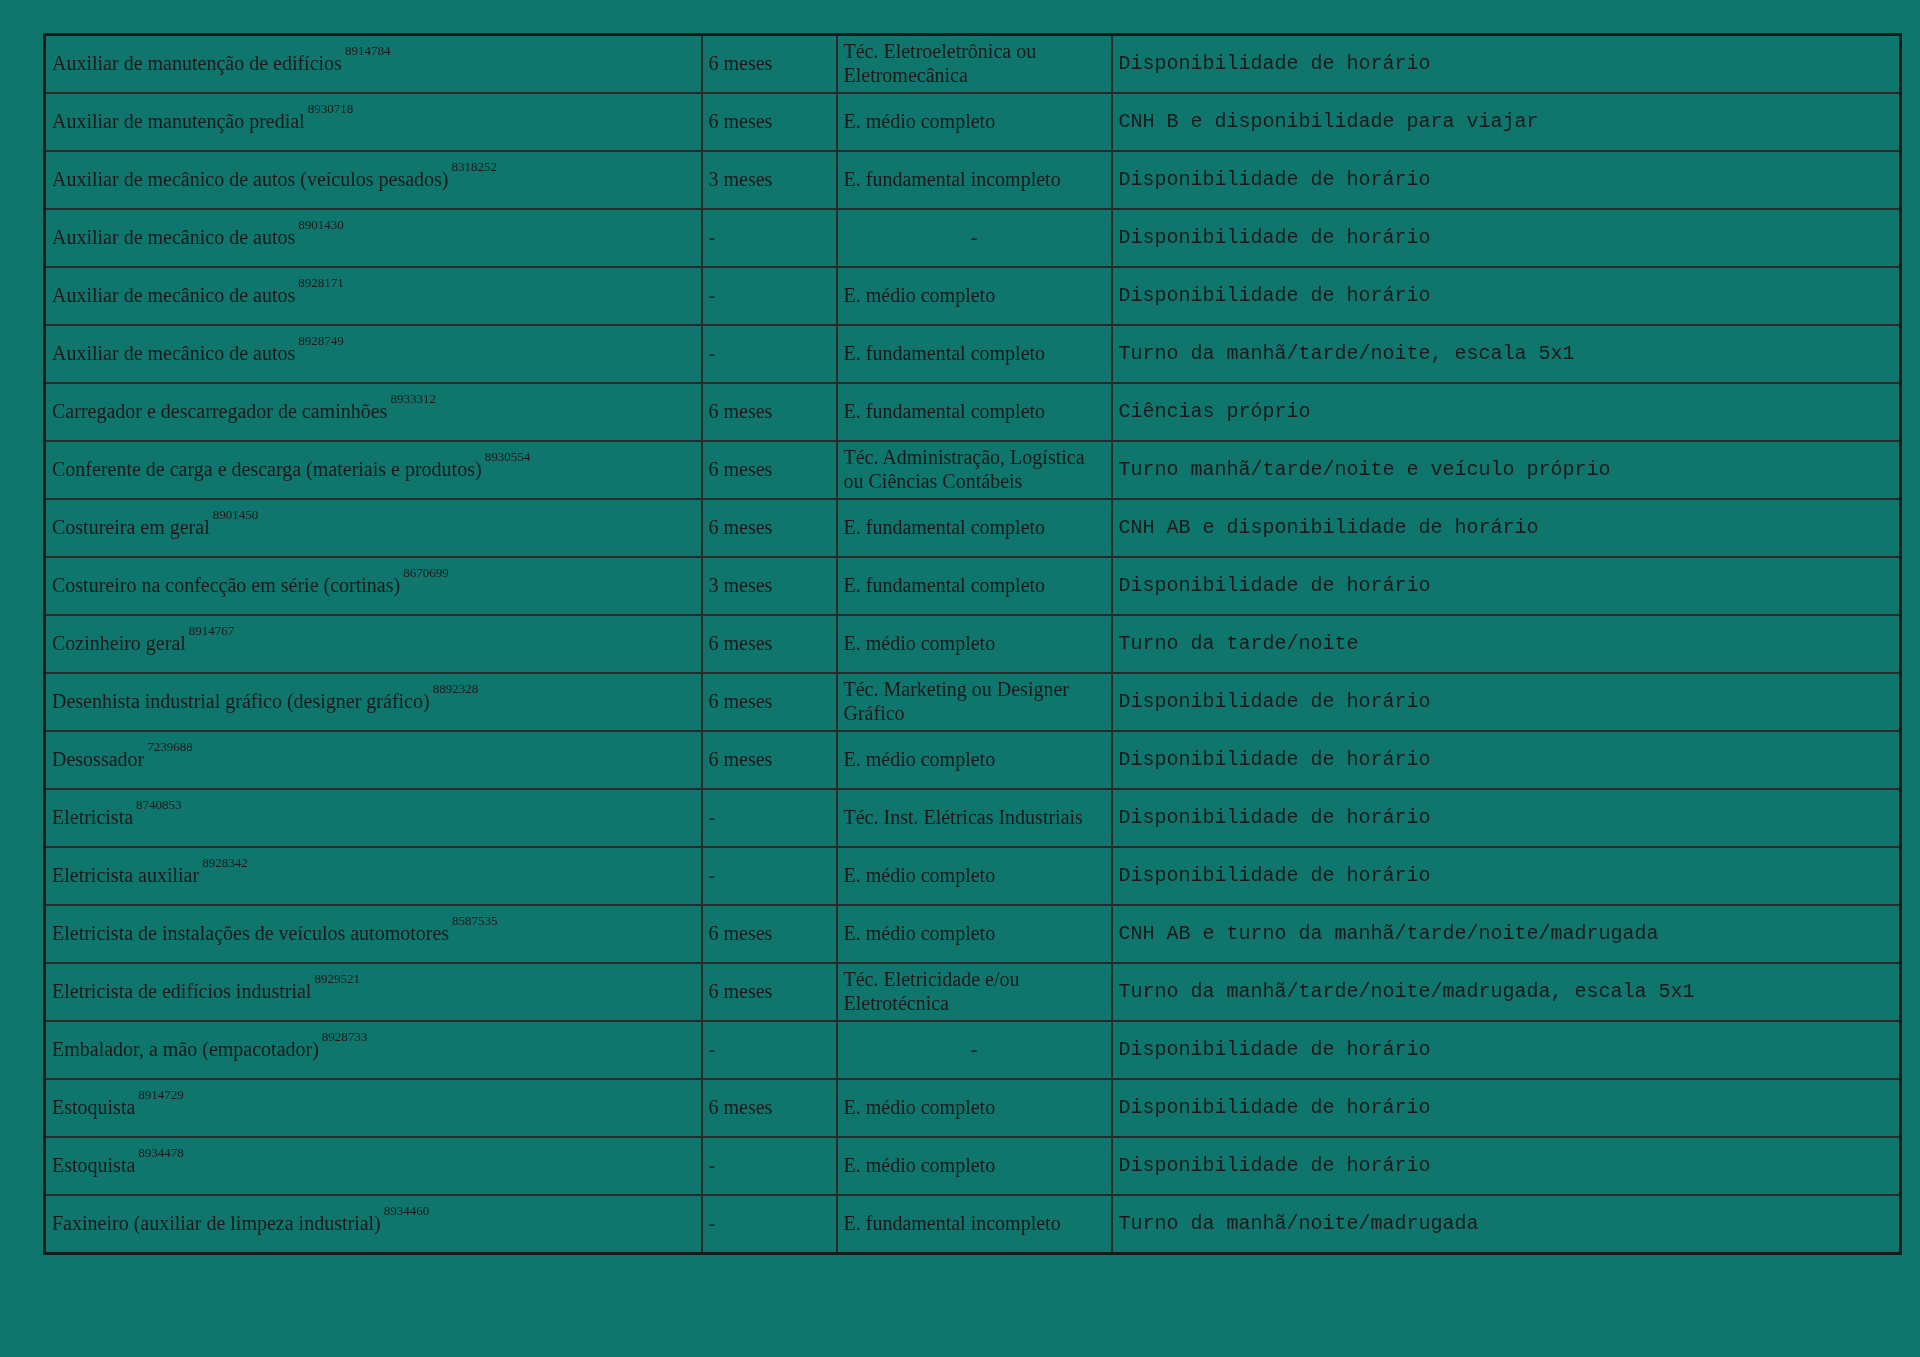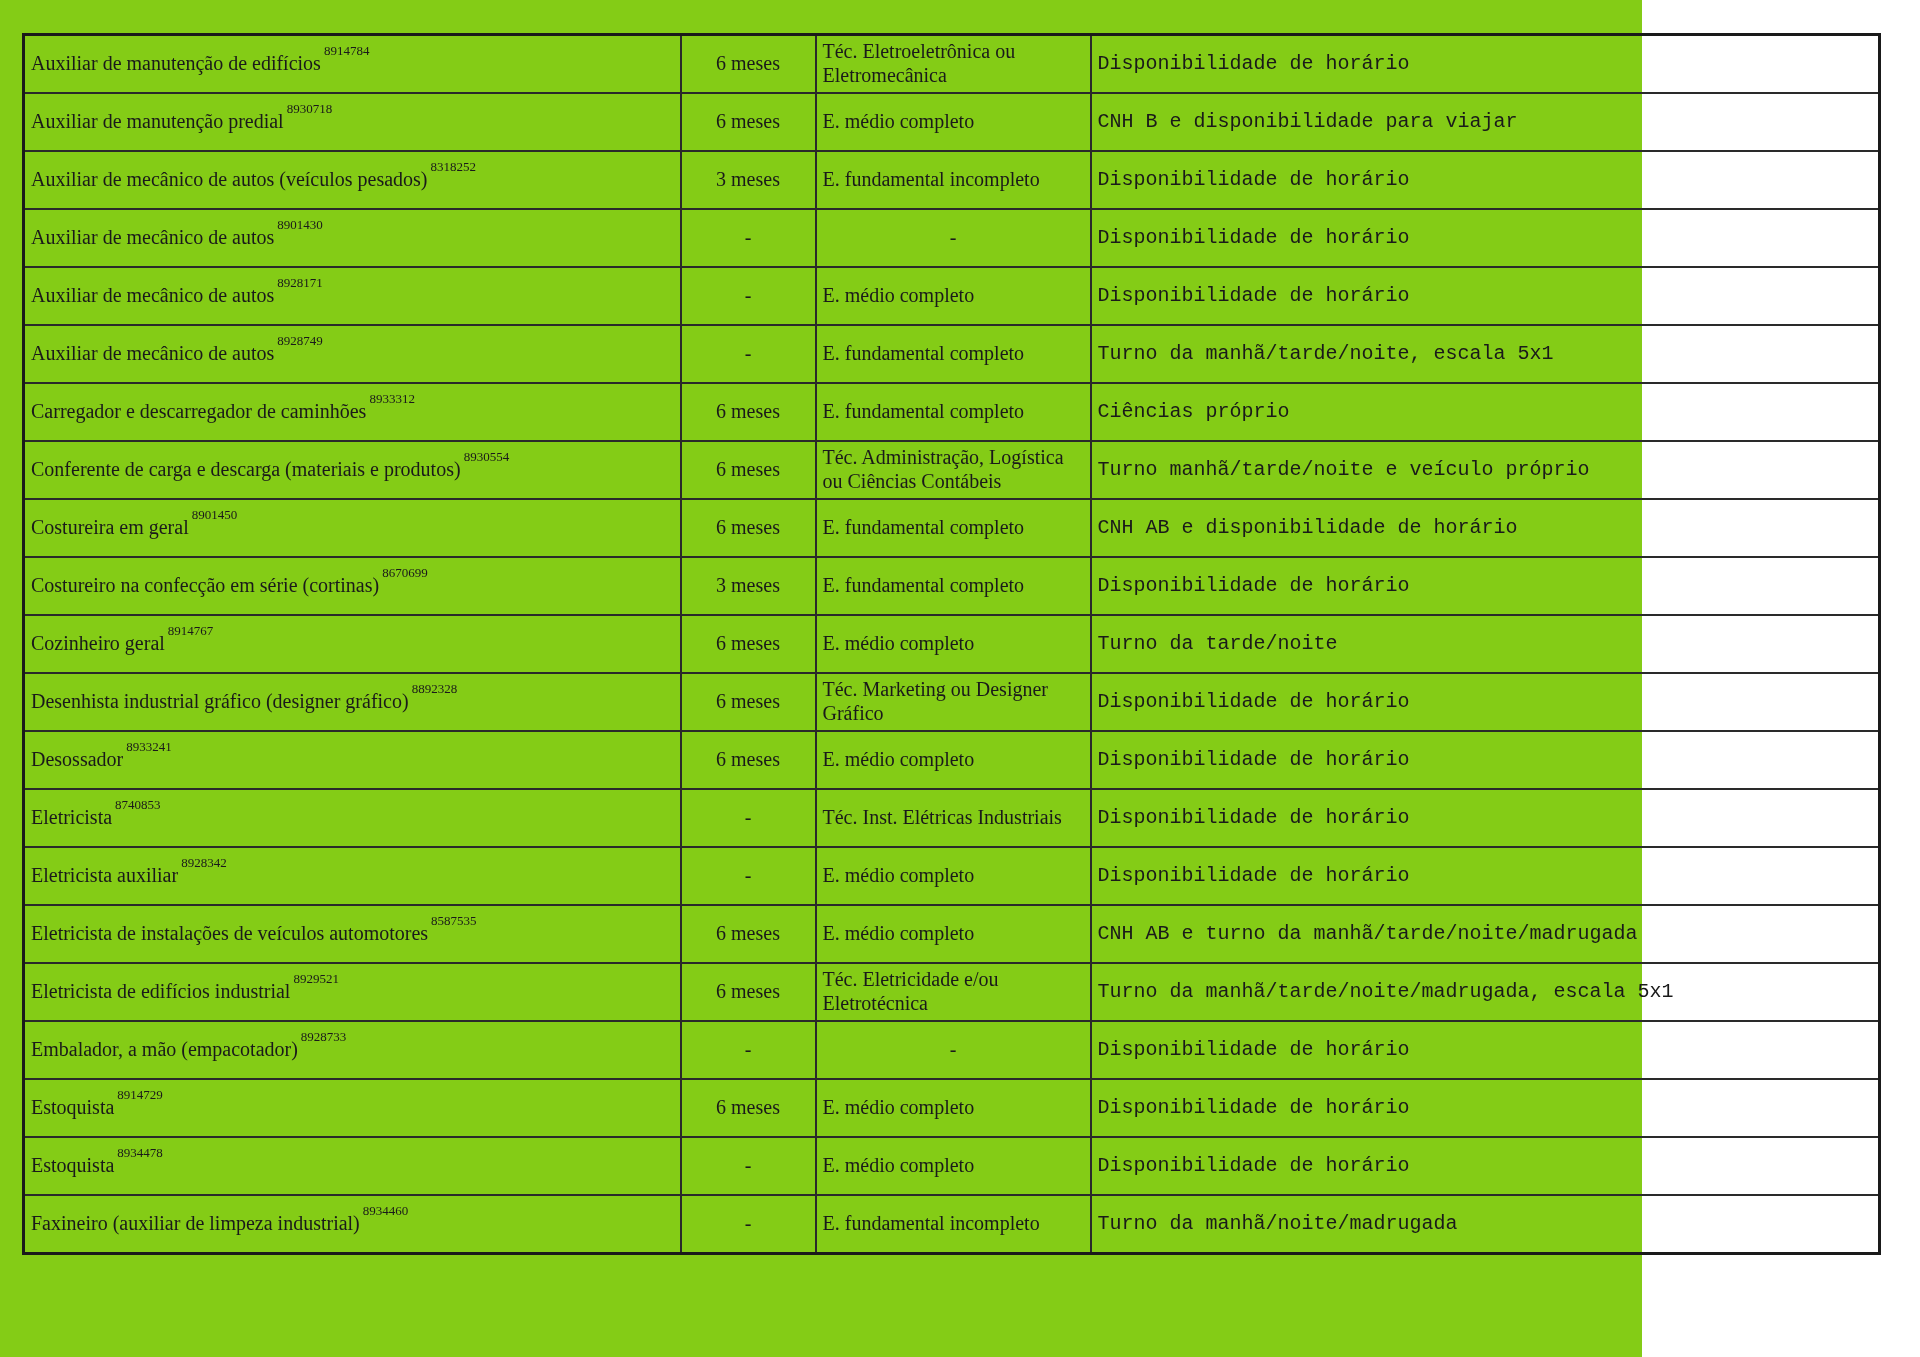--- a/index.html
+++ b/index.html
@@ -3,44 +3,44 @@
 <meta charset="utf-8">
 <style>
   html, body {
     margin: 0;
     padding: 0;
     background: #ffffff;
     font-family: "Liberation Serif", "DejaVu Serif", serif;
     color: #1a1a1a;
   }
   .page {
-    width: 1642px;
+    width: 1920px;
     height: 1357px;
-    background: #84cc16;
+    background: #0f766e;
     box-sizing: border-box;
-    padding: 33px 22px;
+    padding: 33px 43px;
   }
   table.jobs {
     border-collapse: collapse;
     table-layout: fixed;
     width: 1856px;
     border: 3px solid #1a1a1a;
   }
   table.jobs td {
     border: 2px solid #2a2a2a;
     height: 48px;
     vertical-align: middle;
     font-size: 20px;
     line-height: 1.18;
     padding: 4px 6px;
     overflow: hidden;
     word-wrap: break-word;
   }
   td.c-title { padding-left: 9px; text-align: left; }
-  td.c-dur   { text-align: center; }
+  td.c-dur   { }
   td.c-edu   { text-align: left; padding-left: 7px; }
   td.c-req   { text-align: left; padding-left: 9px; font-family: Liberation Mono, monospace; }
   td .dash-center { display: block; text-align: center; }
   sup.code {
     font-size: 13px;
     line-height: 0;
     position: relative;
     top: -0.55em;
     margin-left: 3px;
     white-space: nowrap;
@@ -128,21 +128,21 @@
     <td class="c-edu">E. médio completo</td>
     <td class="c-req">Turno da tarde/noite</td>
   </tr>
         <tr>
     <td class="c-title"><span>Desenhista industrial gráfico (designer gráfico)</span><sup class="code">8892328</sup></td>
     <td class="c-dur">6 meses</td>
     <td class="c-edu fs-mid">Téc. Marketing ou Designer Gráfico</td>
     <td class="c-req">Disponibilidade de horário</td>
   </tr>
         <tr>
-    <td class="c-title"><span>Desossador</span><sup class="code">8933241</sup></td>
+    <td class="c-title"><span>Desossador</span><sup class="code">7239688</sup></td>
     <td class="c-dur">6 meses</td>
     <td class="c-edu">E. médio completo</td>
     <td class="c-req">Disponibilidade de horário</td>
   </tr>
         <tr>
     <td class="c-title"><span>Eletricista</span><sup class="code">8740853</sup></td>
     <td class="c-dur">-</td>
     <td class="c-edu fs-mid">Téc. Inst. Elétricas Industriais</td>
     <td class="c-req">Disponibilidade de horário</td>
   </tr>

